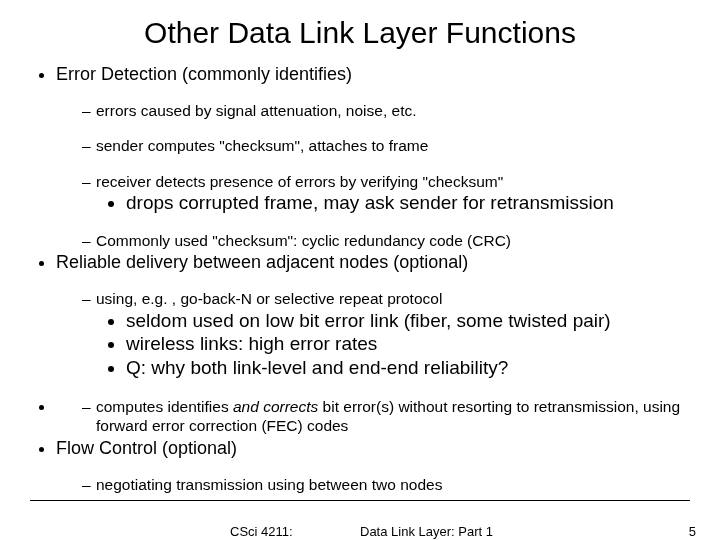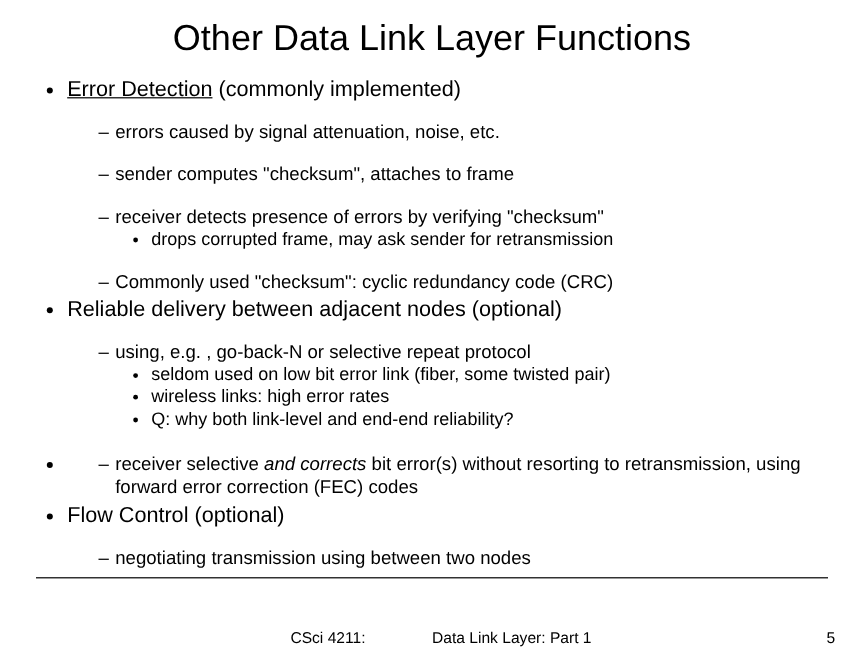--- a/index.html
+++ b/index.html
@@ -32,21 +32,21 @@
     font-size: 18px;
   }
   ul.top > li {
     margin-top: 2px;
     margin-bottom: 1px;
   }
   ul.top > li > .heading {
     font-size: 18px;
     display: inline;
   }
-  .underline { text-decoration: underline; }
+  .underline { }
   ul.dash {
     list-style: none;
     margin: 2px 0 2px 0;
     padding-left: 26px;
     font-size: 15.5px;
   }
   ul.dash > li {
     position: relative;
     padding-left: 14px;
     line-height: 1.25;
@@ -54,63 +54,63 @@
   }
   ul.dash > li::before {
     content: "–";
     position: absolute;
     left: 0;
   }
   ul.dot {
     list-style: disc;
     margin: 0;
     padding-left: 30px;
-    font-size: 15px;
+    font-size: 19px;
   }
   ul.dot > li {
     line-height: 1.25;
   }
   em.ital { font-style: italic; }
   .rule {
     border: none;
     border-top: 1px solid #000;
     margin: 6px 0 0 0;
   }
   .footer {
     position: absolute;
     bottom: 16px;
     left: 0;
     width: 720px;
     box-sizing: border-box;
     font-size: 13px;
   }
   .footer .course {
     position: absolute;
-    left: 242px;
+    left: 230px;
   }
   .footer .subtitle {
     position: absolute;
     left: 360px;
   }
   .footer .pagenum {
     position: absolute;
     right: 24px;
   }
 </style>
 </head>
 <body>
 
 <div class="slide">
   <div class="title">Other Data Link Layer Functions</div>
 
   <ul class="top">
 
     <li>
       <span class="heading">
-        <span class="underline">Error Detection</span><span> (commonly implemented)</span>
+        <span class="underline">Error Detection</span><span> (commonly identifies)</span>
       </span>
       <ul class="dash">
         <li><span>errors caused by signal attenuation, noise, etc.</span></li>
         <li><span>sender computes "checksum", attaches to frame</span></li>
         <li><span>receiver detects presence of errors by verifying "checksum"</span>
           <ul class="dot">
             <li>drops corrupted frame, may ask sender for retransmission</li>
           </ul>
         </li>
         <li><span>Commonly used "checksum": cyclic redundancy code (CRC)</span></li>
@@ -126,21 +126,21 @@
             <li>wireless links: high error rates</li>
             <li>Q: why both link-level and end-end reliability?</li>
           </ul>
         </li>
       </ul>
     </li>
 
     <li>
       <ul class="dash">
         <li>
-          <span>receiver selective </span><em class="ital">and corrects</em><span> bit error(s) without resorting to retransmission, using forward error correction (FEC) codes</span>
+          <span>computes identifies </span><em class="ital">and corrects</em><span> bit error(s) without resorting to retransmission, using forward error correction (FEC) codes</span>
         </li>
       </ul>
     </li>
 
     <li>
       <span class="heading">Flow Control (optional)</span>
       <ul class="dash">
         <li><span>negotiating transmission using between two nodes</span></li>
       </ul>
     </li>

